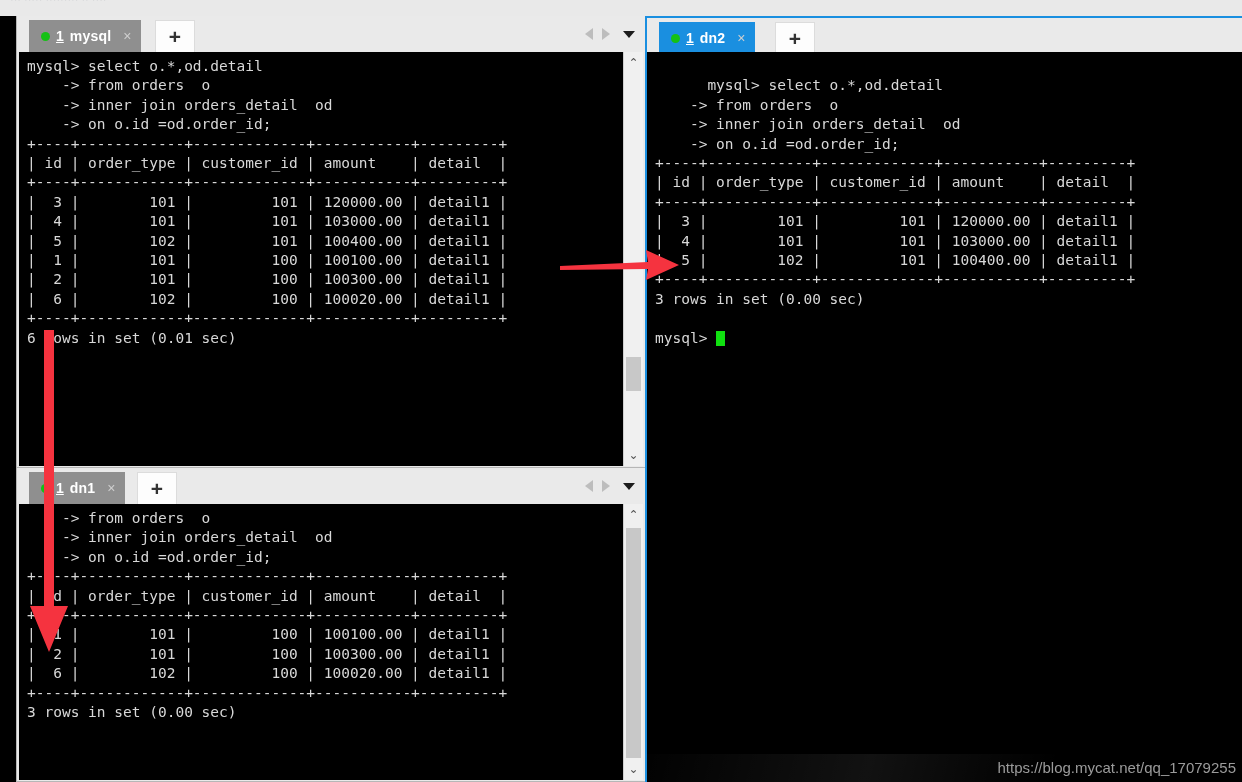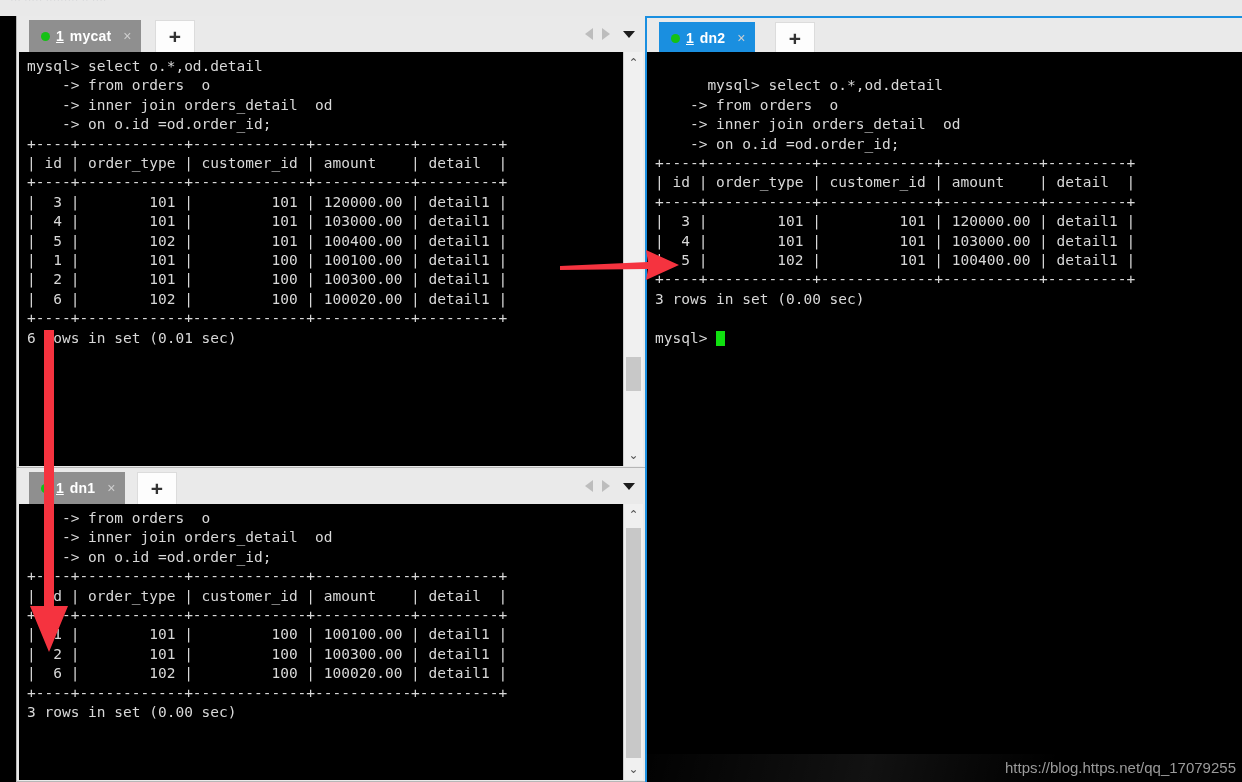--- a/index.html
+++ b/index.html
@@ -96,21 +96,21 @@
 <div id="top-strip">
   <div class="ghost">···  ·····  ·········  ·· ····</div>
 </div>
 
 <div class="win left" style="left:16px;top:16px;width:630px;height:452px;">
 
   <div class="tabbar">
     <div class="tab inactive">
       <span class="dot"></span>
       <span class="tab-num">1</span>
-      <span class="tab-label">mycat</span>
+      <span class="tab-label">mysql</span>
       <span class="tab-close">×</span>
     </div>
     <div class="plus" style="left:138px;">+</div>
     <div class="tabtools">
       <span class="tri left"></span>
       <span class="tri right"></span>
       <span class="caret"></span>
     </div>
   </div>
 
@@ -209,13 +209,13 @@
 
 <svg id="arrow-right" viewBox="0 0 120 34">
   <path d="M0,18 L88,14 L86,2 L119,17 L86,32 L88,21 L0,22 Z" fill="#f5333f"></path>
 </svg>
 
 <svg id="arrow-down" viewBox="0 0 56 325">
   <path d="M22,0 L32,0 L32,276 L46,276 L27,322 L8,276 L22,276 Z" fill="#f5333f"></path>
 </svg>
 
 <div id="bg-ghost"></div>
-<div id="watermark">https://blog.https.net/qq_17079255</div>
+<div id="watermark">https://blog.mycat.net/qq_17079255</div>
 
 </body></html>

